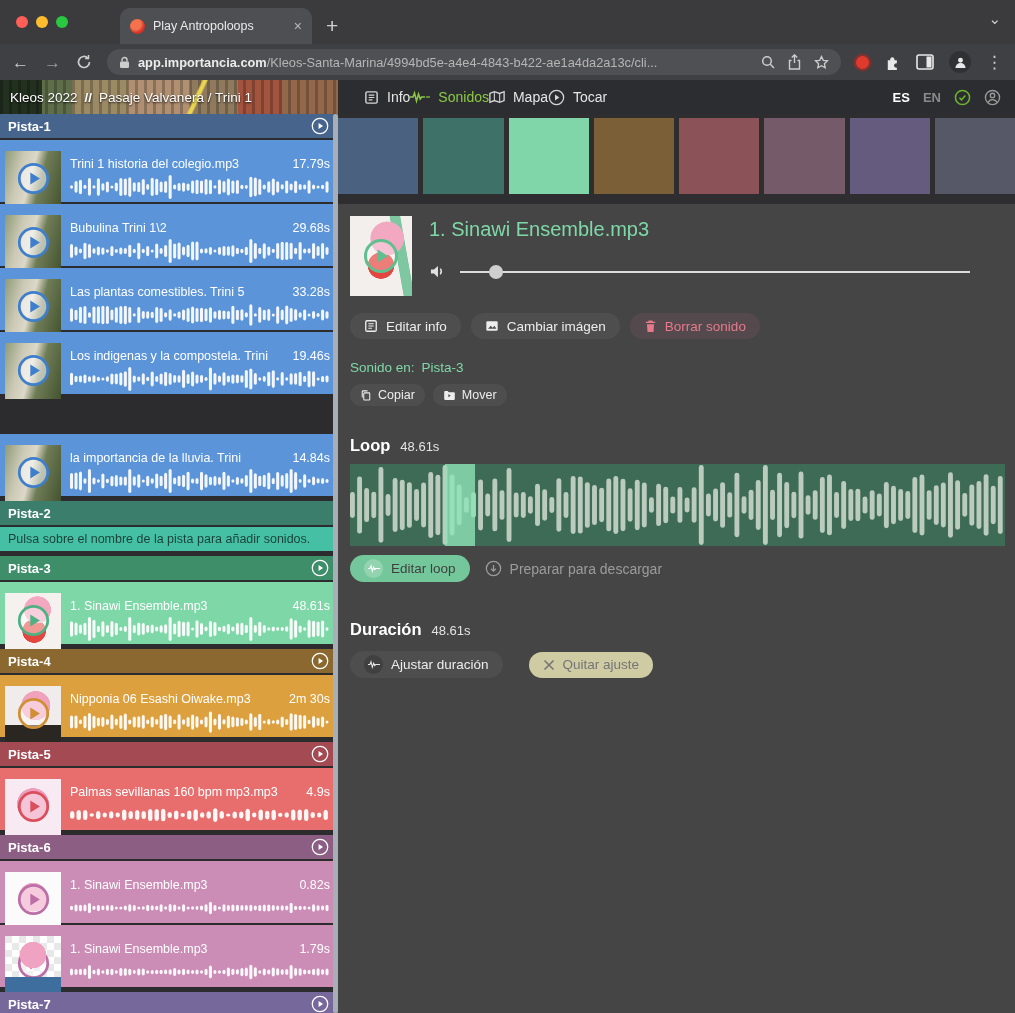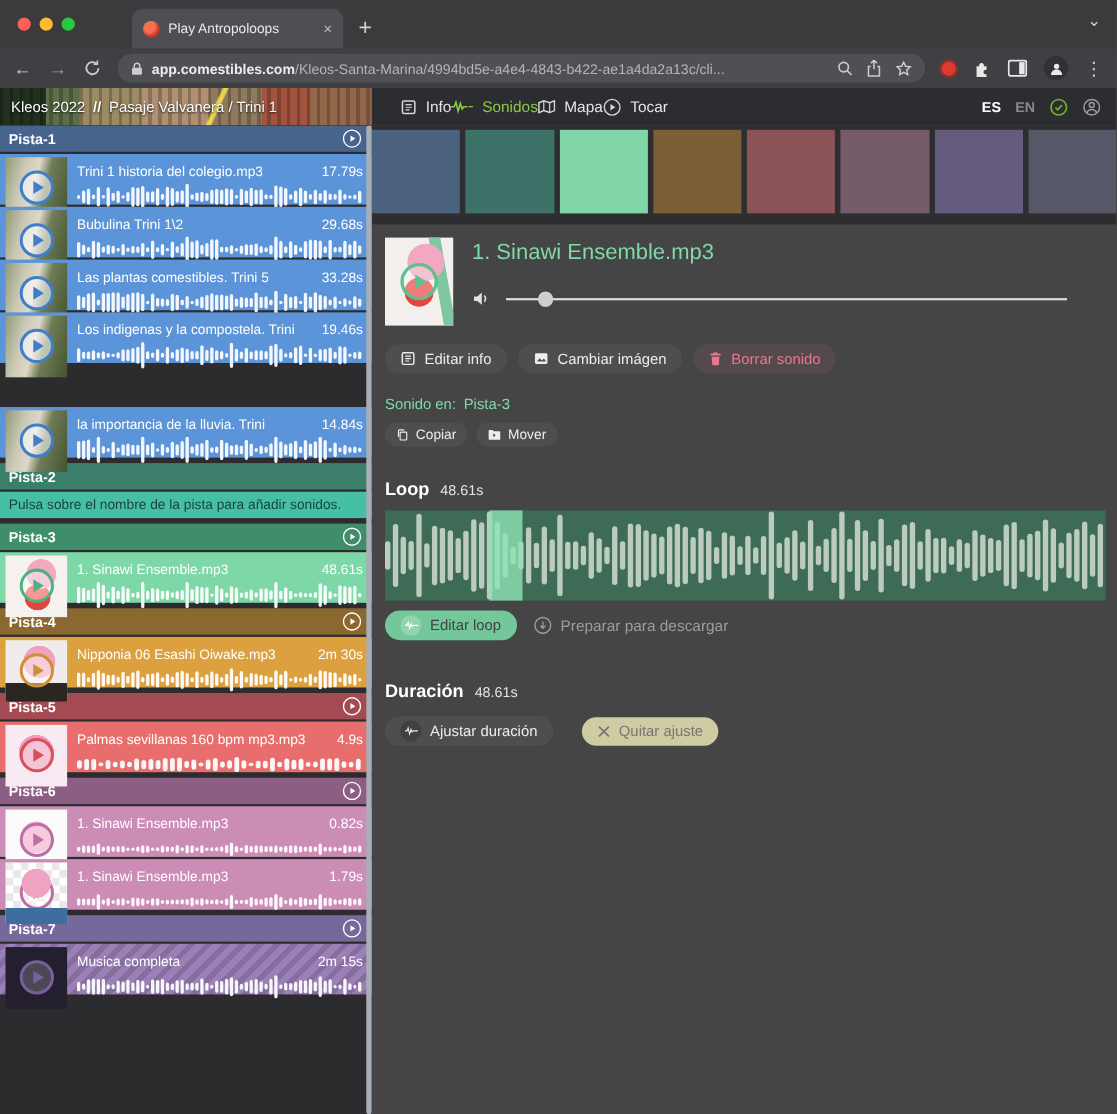--- a/index.html
+++ b/index.html
@@ -55,21 +55,21 @@
   .content{display:flex;height:899px;}
   .sidebar{width:338px;flex:none;background:#2c2c2e;overflow:hidden;position:relative;}
   .scrollthumb{position:absolute;right:0;top:0;bottom:0;width:5px;background:#a8aeb6;border-radius:3px;}
   .main{flex:1;background:#454545;min-width:0;}
 
   
   .track{margin-bottom:5px;}
   .trackhead{height:24px;display:flex;align-items:center;justify-content:space-between;
     padding:0 9px 0 8px;color:#fff;font-size:13px;font-weight:bold;}
   .trackhead svg{color:#fff;}
-  .clip{height:46px;display:flex;align-items:center;padding:18px 8px 3px 5px;margin-top:2px;position:relative;}
+  .clip{height:62px;display:flex;align-items:center;padding:18px 8px 3px 5px;margin-top:2px;position:relative;}
   .clip.striped{background-image:repeating-linear-gradient(135deg,rgba(0,0,0,.14) 0 5px,transparent 5px 11px);}
   .thumb{width:56px;height:56px;flex:none;position:relative;display:flex;align-items:center;justify-content:center;}
   .playov svg{width:33px;height:33px;}
   .clipbody{flex:1;margin-left:9px;min-width:0;}
   .cliphead{display:flex;justify-content:space-between;align-items:baseline;gap:8px;}
   .clip-title{color:#fff;font-size:12.5px;white-space:nowrap;overflow:hidden;text-overflow:ellipsis;}
   .clip-dur{color:#fff;font-size:12.5px;flex:none;}
   .clipwave{width:100%;height:26px;margin-top:3px;fill:rgba(255,255,255,.93);}
   .tracknote{height:24px;margin-top:2px;display:flex;align-items:center;padding-left:8px;
     font-size:12.5px;color:rgba(18,48,42,.88);}
@@ -152,21 +152,21 @@
     <svg width="16" height="16" viewBox="0 0 16 16" fill="none" stroke="#cdcdcd" stroke-width="1.7">
       <path d="M13.5 8a5.5 5.5 0 11-1.6-3.9"></path>
         <path d="M12.5 1v3.4H9.1" stroke-width="1.5"></path>
       </svg>
   </span>
   <div class="urlpill">
     <svg width="11" height="13" viewBox="0 0 11 13" fill="#cdcdcd">
       <rect x="1" y="5.5" width="9" height="6.5" rx="1.2"></rect>
         <path d="M3 5.5V4a2.5 2.5 0 015 0v1.5" fill="none" stroke="#cdcdcd" stroke-width="1.4"></path>
       </svg>
-    <span class="url"><span class="dom">app.comestibles.com</span><span class="path">/Kleos-Santa-Marina/4994bd5e-a4e4-4843-b422-ae1a4da2a13c/cli...</span></span>
+    <span class="url"><span class="dom">app.importancia.com</span><span class="path">/Kleos-Santa-Marina/4994bd5e-a4e4-4843-b422-ae1a4da2a13c/cli...</span></span>
     <span class="pill-icons">
       <svg width="14" height="14" viewBox="0 0 14 14" fill="none" stroke="currentColor" stroke-width="1.5">
           <circle cx="6" cy="6" r="4.3"></circle>
           <path d="M9.3 9.3L13 13"></path>
         </svg>
       <svg width="13" height="16" viewBox="0 0 13 16" fill="none" stroke="currentColor" stroke-width="1.4">
           <path d="M6.5 1v8M3.8 3.4L6.5 .8l2.7 2.6"></path>
           <path d="M3.5 6.5H1.5v8.5h10V6.5h-2"></path>
         </svg>
       <svg width="15" height="15" viewBox="0 0 15 15" fill="none" stroke="currentColor" stroke-width="1.3">

